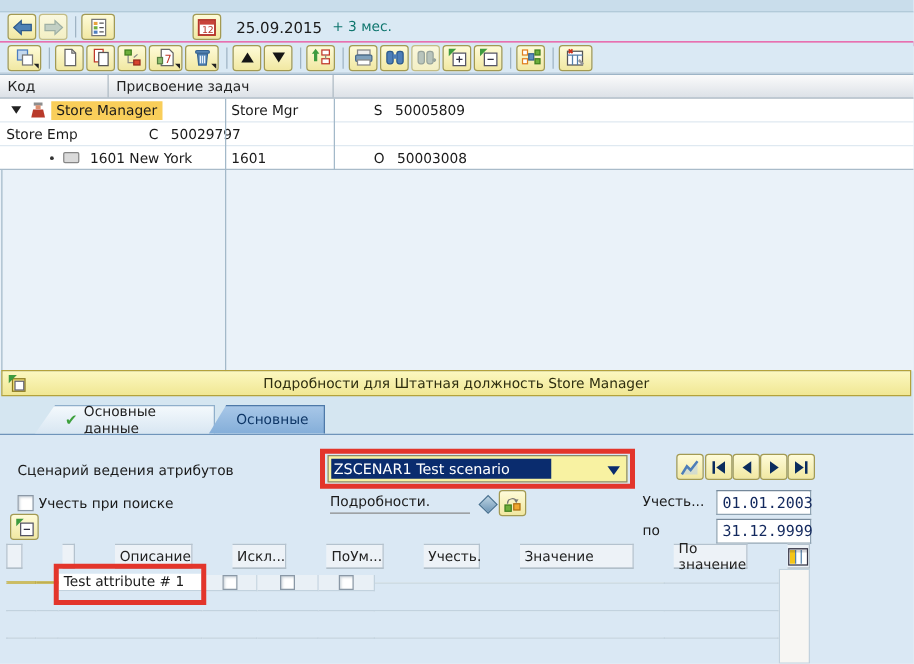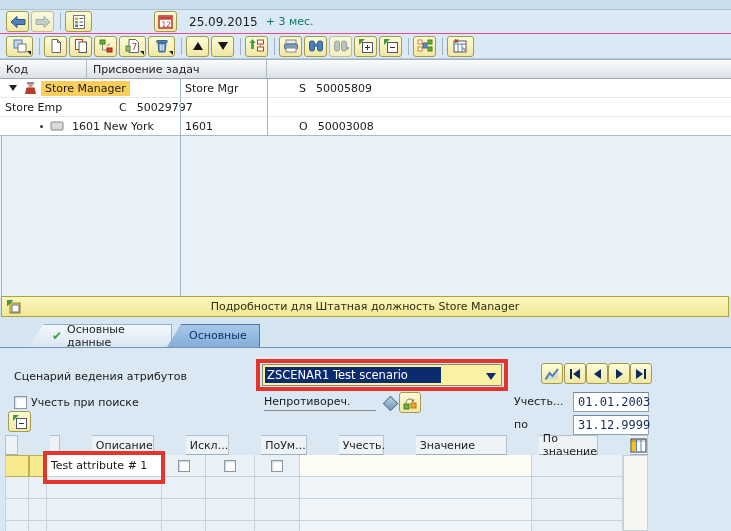--- a/index.html
+++ b/index.html
@@ -78,21 +78,21 @@
   .nav-tri-l{width:0;height:0;border-top:5px solid transparent;border-bottom:5px solid transparent;border-right:7px solid #0A2C5E;}
   .nav-tri-r{width:0;height:0;border-top:5px solid transparent;border-bottom:5px solid transparent;border-left:7px solid #0A2C5E;}
   .nav-bar{width:2px;height:10px;background:#0A2C5E;}
 
   
   #attrtable{position:absolute;left:5px;top:87px;width:643px;}
   .ahead{display:flex;height:20px;gap:32px;}
   .ahead .hc{background:#EDF2F7;border-right:1px solid #B4C2CE;border-top:1px solid #B4C2CE;border-bottom:1px solid #9FAEBB;
              box-sizing:border-box;display:flex;align-items:center;padding-left:4px;color:#222;}
   .ahead .hc:first-child{border-left:1px solid #B4C2CE;}
-  .arow{display:flex;height:22px;}
+  .arow{display:flex;height:22px;align-items:center;}
   .arow .c{border-right:1px solid #C2D2DE;border-bottom:1px solid #C2D2DE;box-sizing:border-box;
            display:flex;align-items:center;padding-left:4px;background:#E9F0F6;}
   .arow .c:first-child{border-left:1px solid #C2D2DE;}
   .arow .sel{background:#F6E98E;border:1px solid #BFAE52;box-sizing:border-box;}
   .arow .desc-filled{background:#FFFFFF;}
   .arow .val-filled{background:#FCFEF4;}
   .arow .center{justify-content:center;padding-left:0;}
   .rowcheck{width:12px;height:12px;background:#FFF;border:1px solid #8A98A6;box-sizing:border-box;box-shadow:inset 1px 1px 2px #CDD5DB;}
   .vscroll{position:absolute;left:618px;top:20px;width:25px;height:76px;background:#F7F6F3;border:1px solid #C2D2DE;box-sizing:border-box;}
   .cfgcell{width:25px;background:#EDF2F7;border-right:1px solid #B4C2CE;border-top:1px solid #B4C2CE;border-bottom:1px solid #9FAEBB;
@@ -417,21 +417,21 @@
     <div class="sbtn" style="left:630px;top:15px;">
       <span class="navglyph">
           <span class="nav-tri-r"></span>
           <span class="nav-bar"></span>
         </span>
     </div>
 
     <span class="checkbox" style="left:14px;top:48px;"></span>
     <span class="lbl" style="left:31px;top:48px;">Учесть при поиске</span>
 
-    <span class="ulfield" style="left:264px;top:47px;width:112px;">Непротивореч.</span>
+    <span class="ulfield" style="left:264px;top:47px;width:112px;">Подробности.</span>
     <span class="diamond" style="left:385px;top:50px;"></span>
     <div class="sbtn" style="left:399px;top:44px;">
       <span class="icon">
         <svg width="16" height="16">
             <path d="M4 8 C4 3 11 3 11 6" fill="none" stroke="#777"></path>
             <path d="M11 7.5 L9.3 4.8 L12.8 4.4 Z" fill="#777"></path>
             <rect x="2" y="9" width="5" height="5" fill="#6DAE3C" stroke="#417F1E"></rect>
             <rect x="9" y="8" width="5" height="5" fill="#F0A830" stroke="#B07010"></rect>
           </svg>
       </span>

